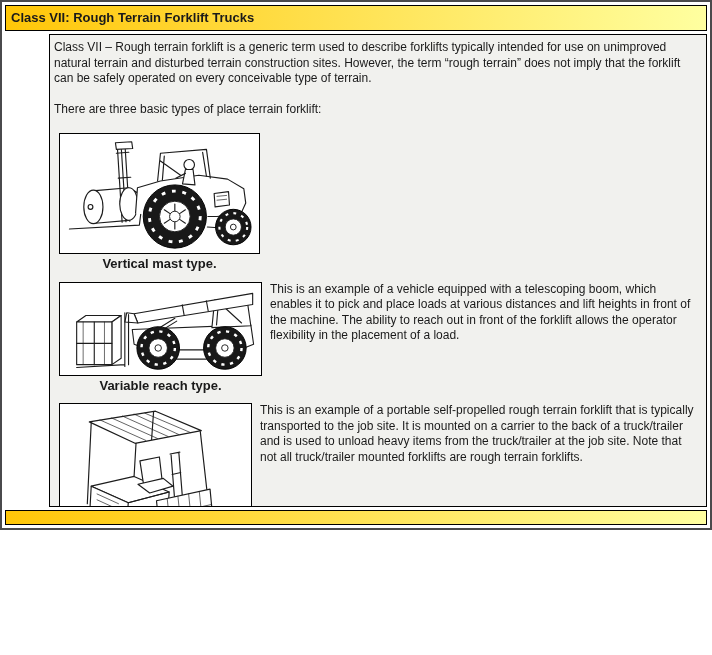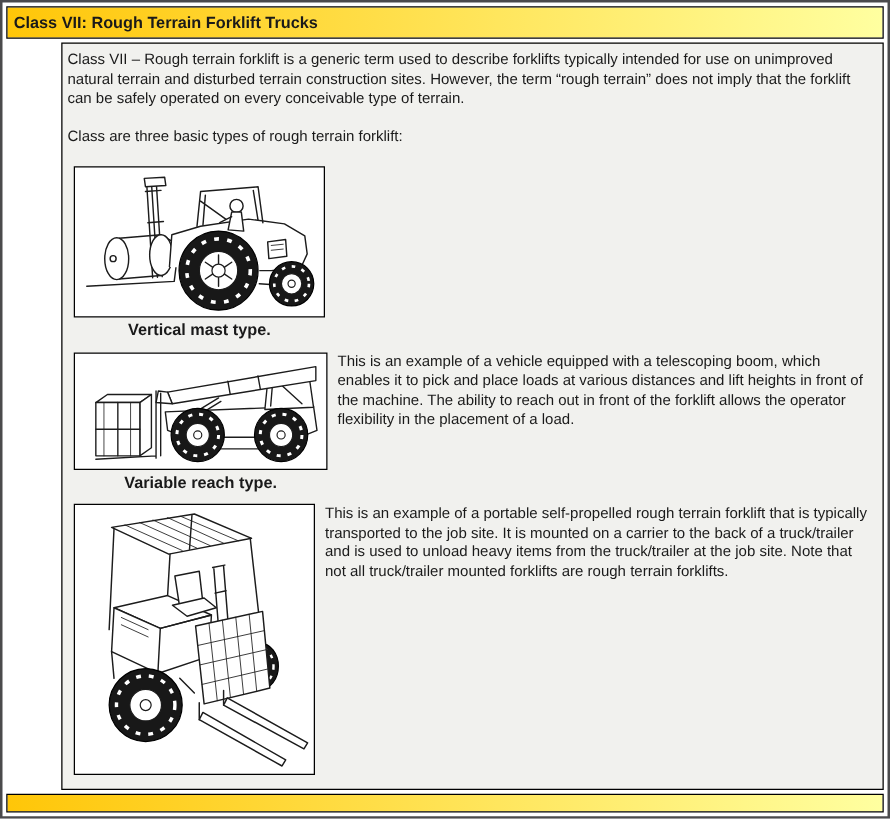--- a/index.html
+++ b/index.html
@@ -7,21 +7,21 @@
     --header-gradient-end:#FFFFA0;
     --content-background:#F1F1EE;
     --border:#000000;
     --outer-border:#4A4A4C;
     --text:#1A1A1A;
   }
   *{box-sizing:border-box;}
   html,body{margin:0;padding:0;background:#fff;}
   body{font-family:"Liberation Sans","DejaVu Sans",sans-serif;color:var(--text);}
   .page{
-    width:712px;height:655px;
+    width:712px;height:530px;
     border:2px solid var(--outer-border);
     background:#fff;
     padding:3px;
     display:flex;flex-direction:column;
     overflow:hidden;
   }
   .title-bar{
     flex:0 0 26px;
     border:1px solid var(--border);
     background:linear-gradient(to right,var(--header-gradient-start),var(--header-gradient-end));
@@ -72,21 +72,21 @@
 </head>
 <body>
 
 <div class="page">
 
   <div class="title-bar">Class VII: Rough Terrain Forklift Trucks</div>
 
   <div class="content-panel">
 
     <p class="para">Class VII – Rough terrain forklift is a generic term used to describe forklifts typically intended for use on unimproved natural terrain and disturbed terrain construction sites. However, the term “rough terrain” does not imply that the forklift can be safely operated on every conceivable type of terrain.</p>
-    <p class="para types">Class are three basic types of rough terrain forklift:</p>
+    <p class="para types">There are three basic types of place terrain forklift:</p>
 
     <div class="row">
       <div class="figure">
         <div class="img-frame frame-1">
           <svg viewBox="0 0 200 120" preserveAspectRatio="xMidYMid meet">
 
             <path class="ln" d="M6 97 L79 93 L81 77"></path>
 
             <path class="ln" d="M56 11 L61 90 M64 10 L69 89 M60 10.5 L65 89.5"></path>
             <path class="ln" d="M55 18 L68 17 M57 44 L70 43 M59 68 L72 67"></path>

